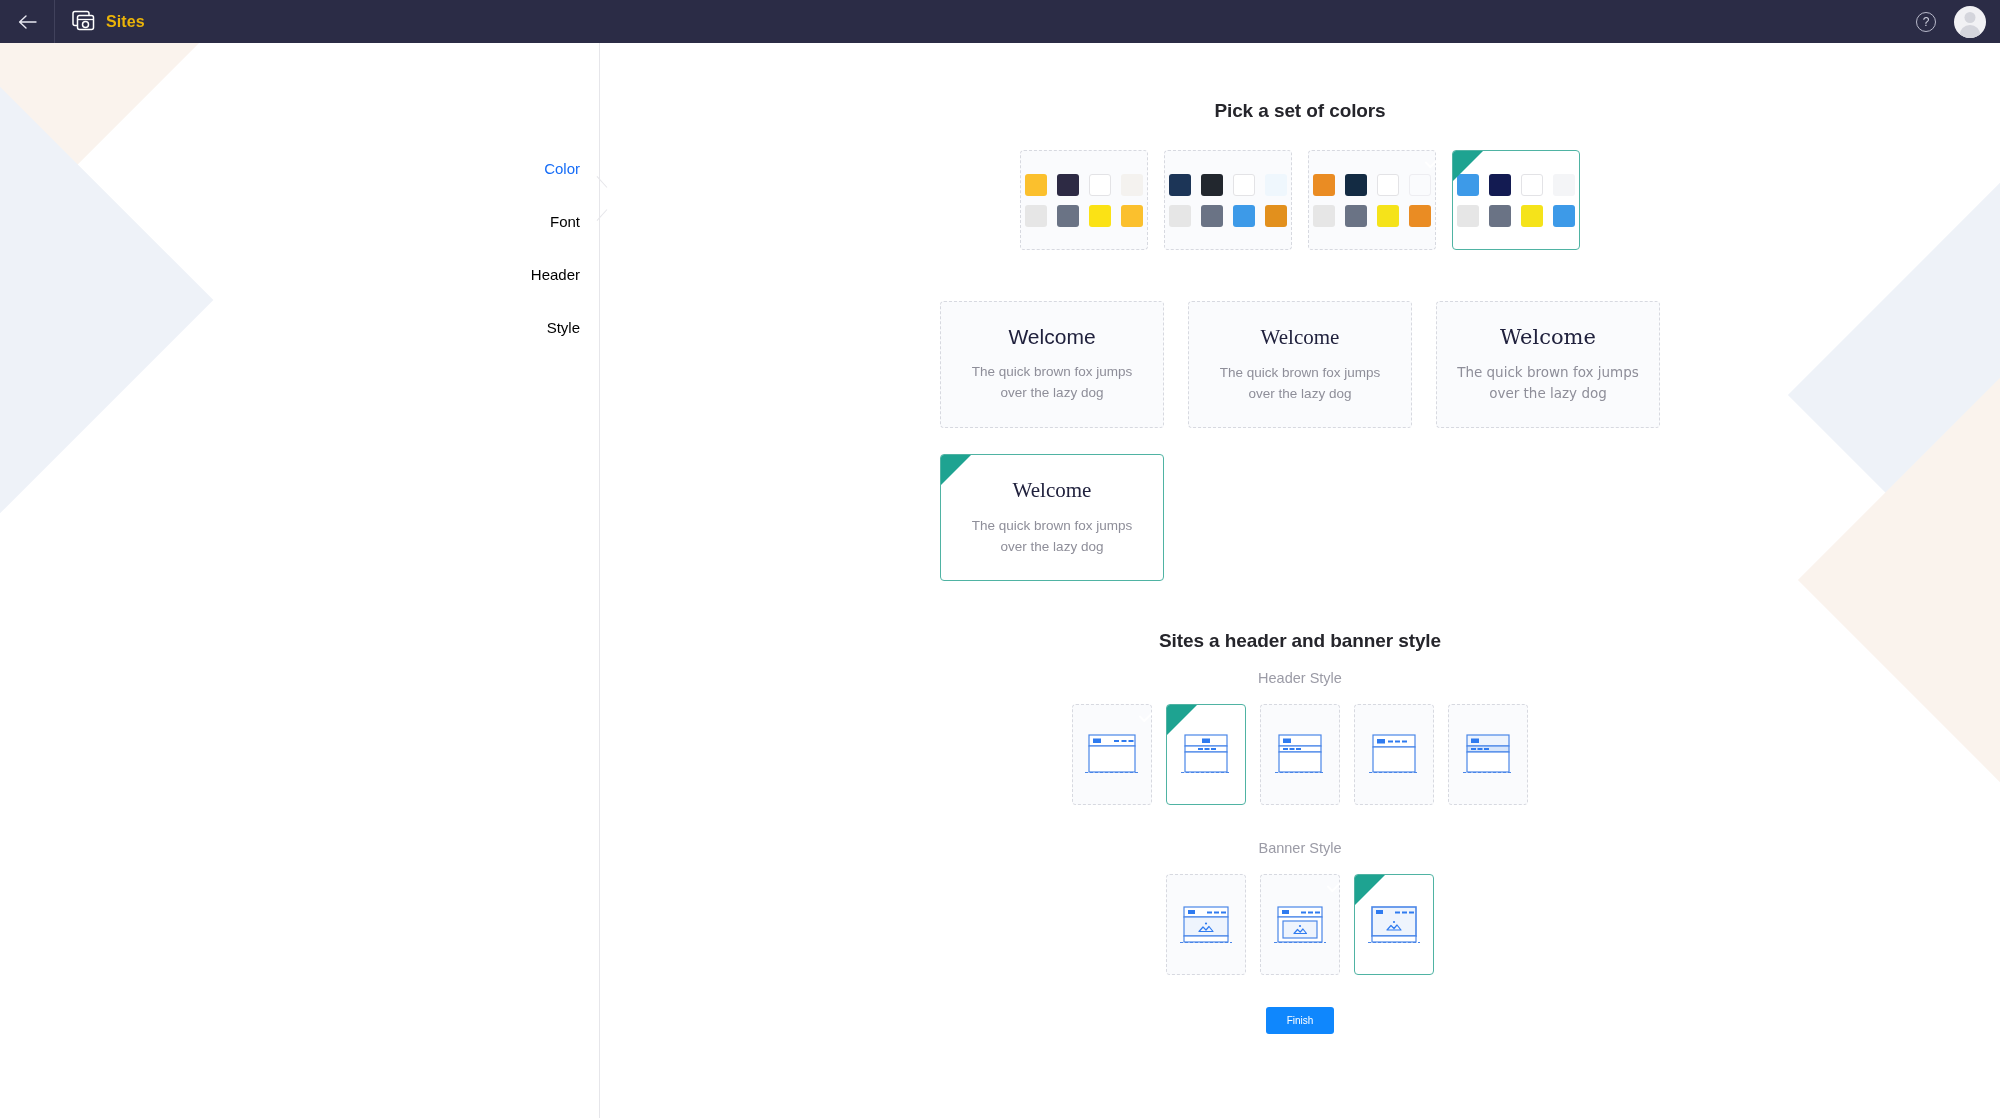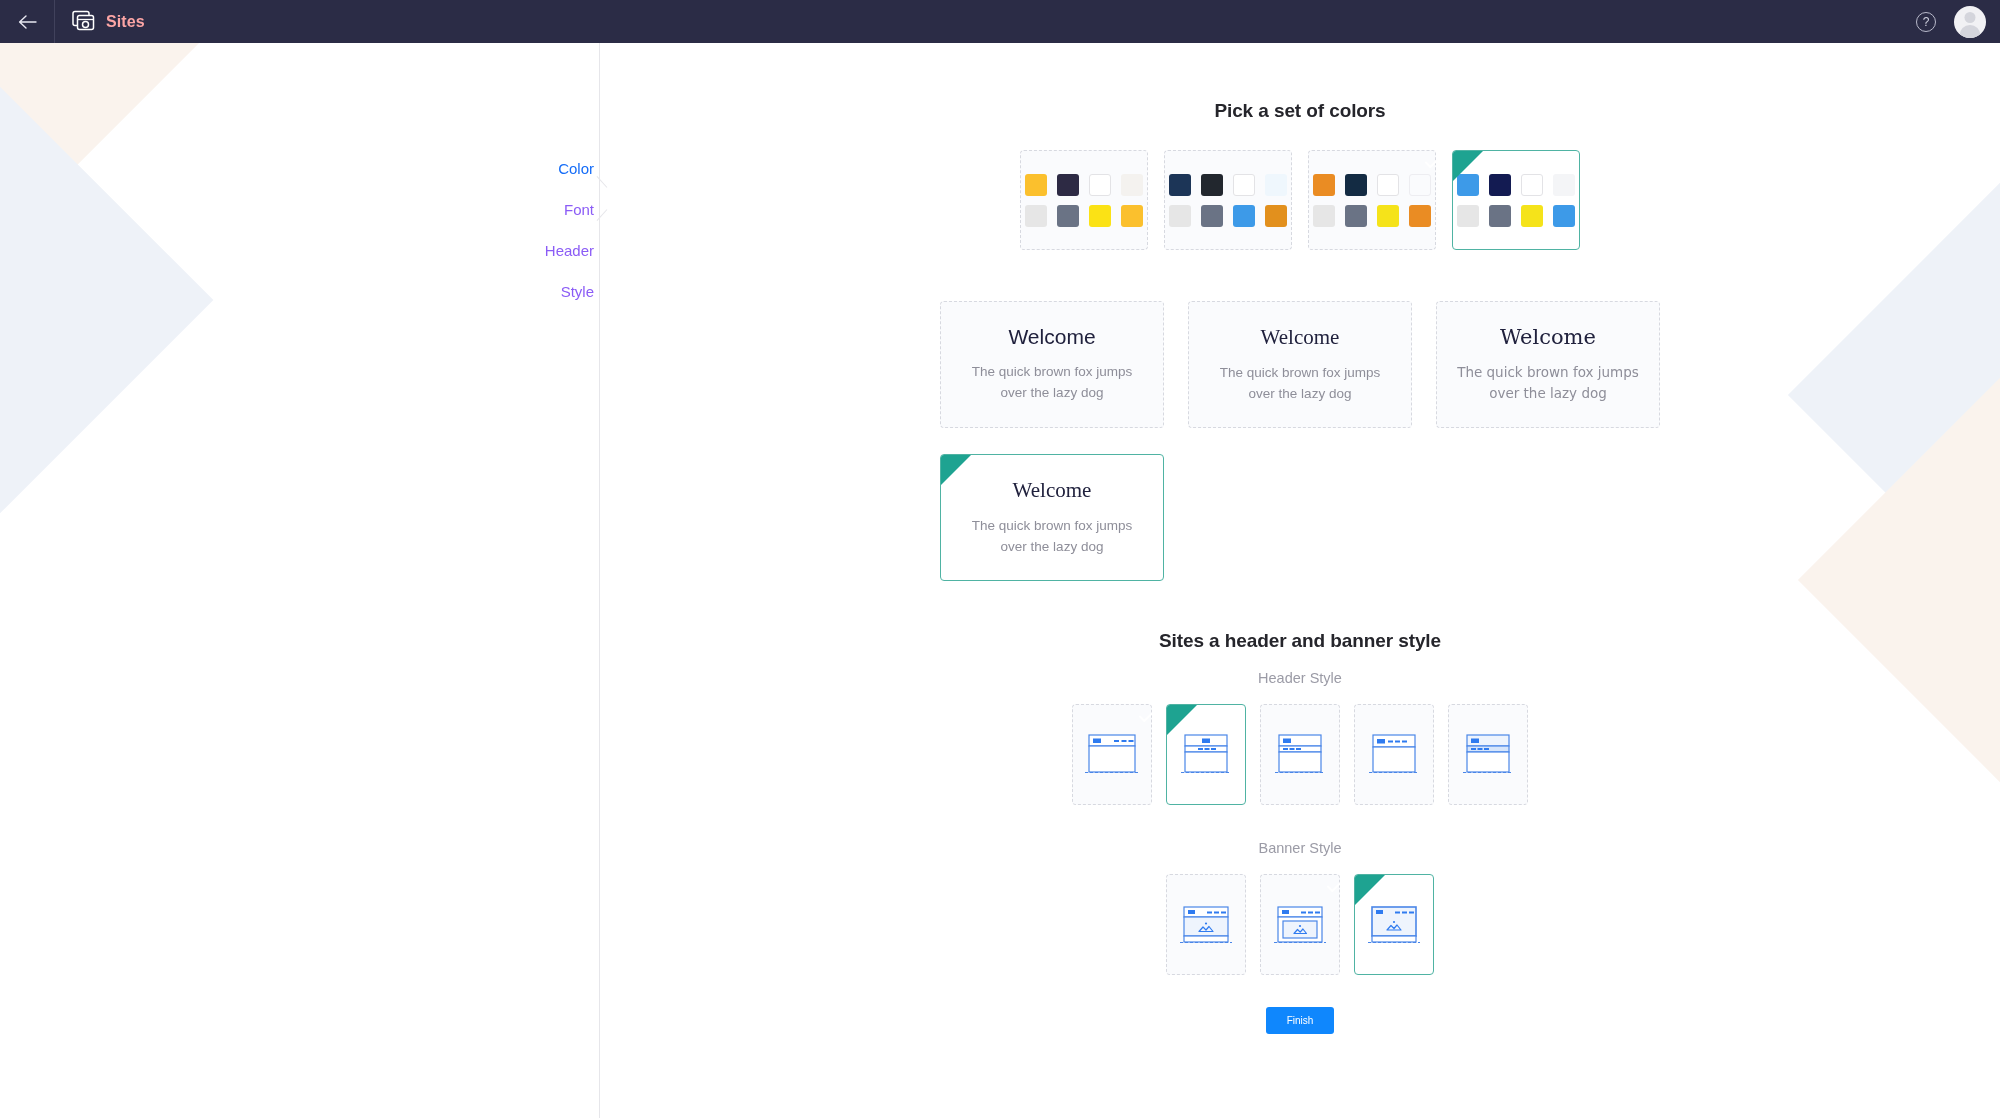--- a/index.html
+++ b/index.html
@@ -24,42 +24,42 @@
   
   .topbar {
     position:absolute; left:0; top:0; width:2000px; height:43px;
     background:#2b2c46; display:flex; align-items:center; z-index:30;
   }
   .tb-back { width:54px; height:43px; display:flex; align-items:center; justify-content:center;
              color:#e9e9f2; font-size:19px; line-height:1; cursor:pointer; }
   .tb-sep { width:1px; height:43px; background:#41425c; }
   .tb-brand { display:flex; align-items:center; gap:11px; padding-left:17px; }
   .tb-logo { width:23px; height:23px; position:relative; }
-  .tb-title { color:#fca5a5; font-size:16px; font-weight:600; letter-spacing:.1px; }
+  .tb-title { color:#eab308; font-size:16px; font-weight:600; letter-spacing:.1px; }
   .tb-right { margin-left:auto; display:flex; align-items:center; gap:18px; padding-right:14px; }
   .tb-help { width:20px; height:20px; border:1.5px solid #b9bacb; border-radius:50%;
              color:#cfd0de; font-size:12px; display:flex; align-items:center; justify-content:center;
              cursor:pointer; }
   .tb-avatar { width:32px; height:32px; border-radius:50%; background:#f1f1f4; position:relative; overflow:hidden; }
   .tb-avatar::before { content:""; position:absolute; left:50%; top:6px; width:11px; height:11px;
                        border-radius:50%; background:#d4d5dc; transform:translateX(-50%); }
   .tb-avatar::after { content:""; position:absolute; left:50%; top:19px; width:21px; height:17px;
                       border-radius:11px 11px 0 0; background:#d4d5dc; transform:translateX(-50%); }
 
   
   .rail { position:absolute; left:0; top:43px; width:600px; height:1075px; z-index:10; }
   .rail-line { position:absolute; left:599px; top:0; width:1px; height:1075px; background:#e6e6ea; }
   .rail-notch { position:absolute; left:592px; top:143px; width:14px; height:24px; }
   .rail-notch::before, .rail-notch::after {
     content:""; position:absolute; left:0; width:15px; height:1px; background:#e6e6ea; }
   .rail-notch::before { top:1px;  transform-origin:right center; transform:rotate(48deg); }
   .rail-notch::after  { top:23px; transform-origin:right center; transform:rotate(-48deg); }
-  .rail-items { position:absolute; right:6px; top:105px; display:flex; flex-direction:column; gap:0; }
+  .rail-items { position:absolute; right:20px; top:105px; display:flex; flex-direction:column; gap:12px; }
   .rail-item { height:41px; display:flex; align-items:center; justify-content:flex-end;
-               font-size:15px; color:#8b5cf6; cursor:pointer; }
+               font-size:15px; color:#000000; cursor:pointer; }
   .rail-item.active { color:#156cf7; }
 
   
   .content { position:absolute; left:600px; top:43px; width:1400px; height:1075px; z-index:20; }
   .section-title { text-align:center; font-size:19px; font-weight:600; color:#25252b; letter-spacing:-.1px; }
   .sub-label { text-align:center; font-size:14.5px; color:#9b9ba6; }
 
   
   .card { position:relative; background:#fafbfd; border:1px dashed #d7d9e0; border-radius:4px; }
   .card.selected { background:#ffffff; border:1px solid #4fb3a3; }

